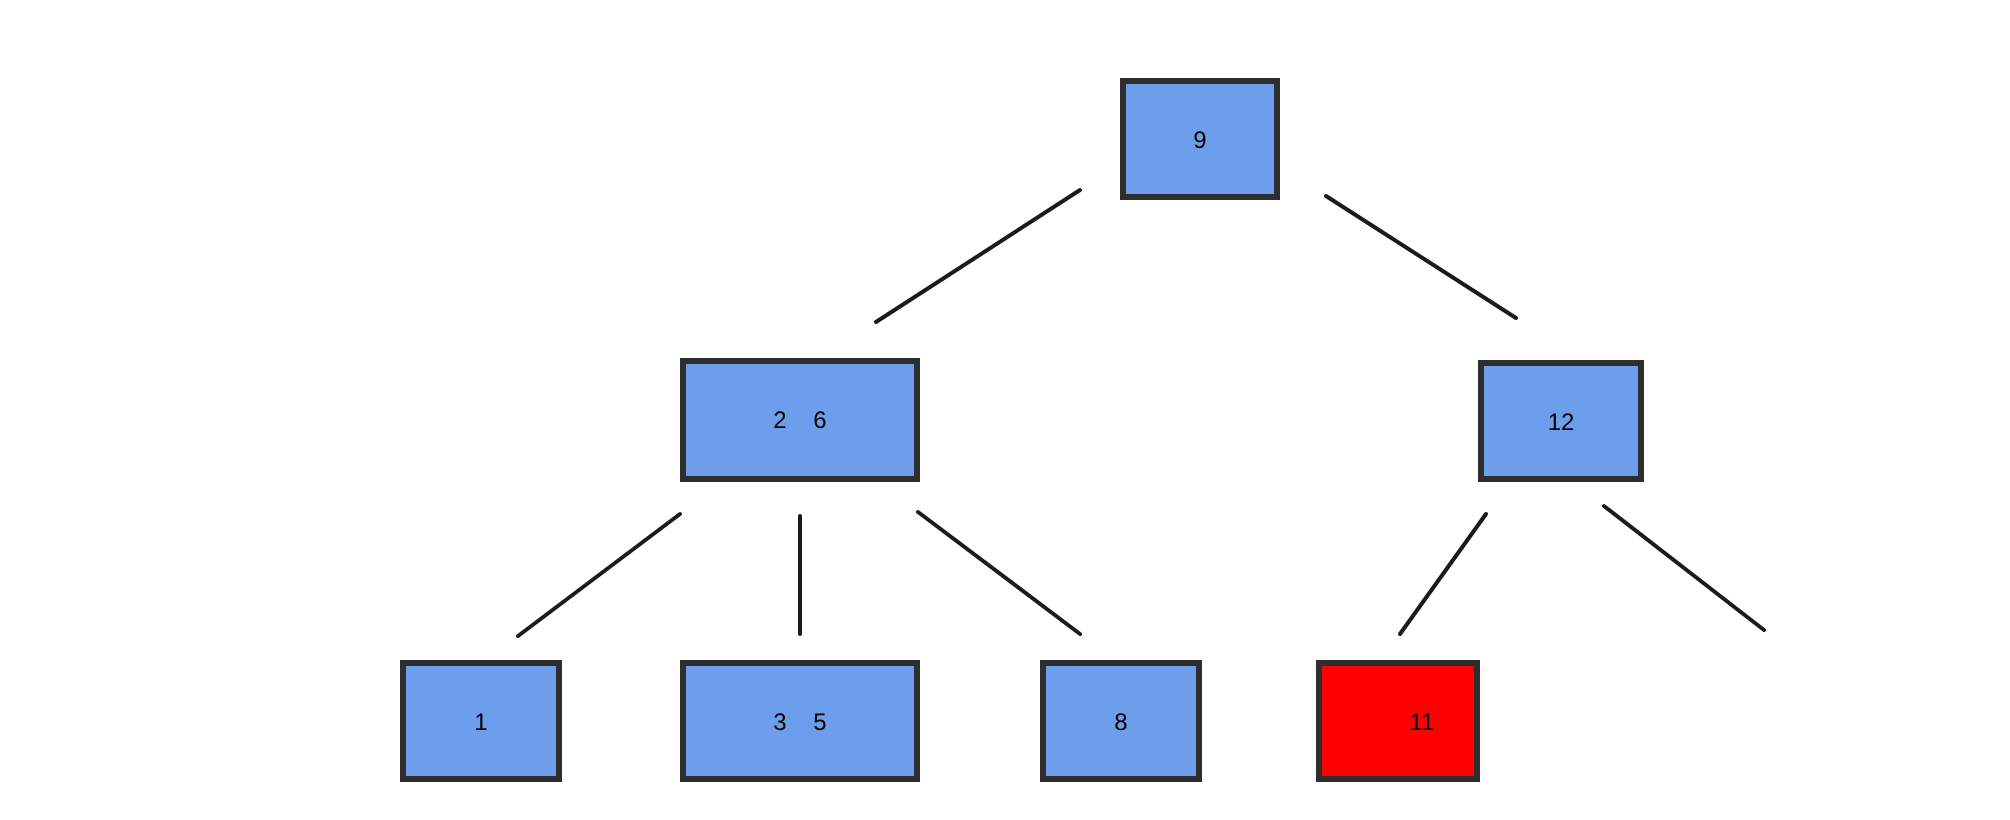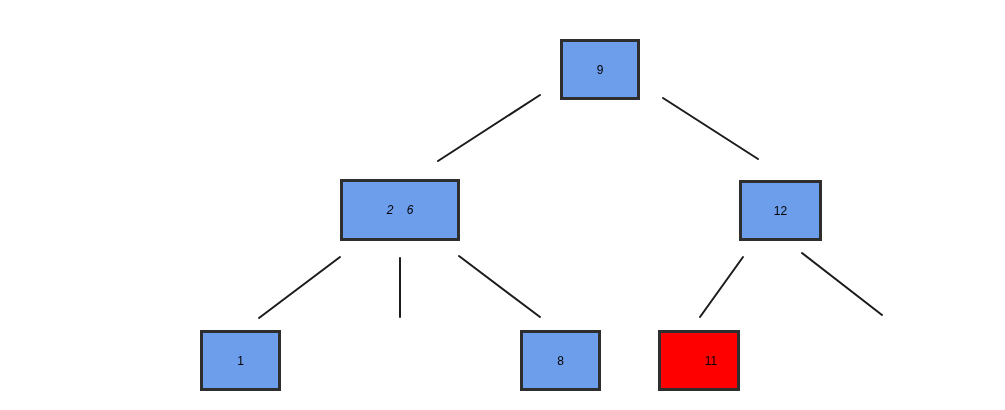--- a/index.html
+++ b/index.html
@@ -48,28 +48,31 @@
       <line x1="340" y1="257" x2="259" y2="318" stroke="#1b1b1b" stroke-width="2" stroke-linecap="round"></line>
       <line x1="400" y1="258" x2="400" y2="317" stroke="#1b1b1b" stroke-width="2" stroke-linecap="round"></line>
       <line x1="459" y1="256" x2="540" y2="317" stroke="#1b1b1b" stroke-width="2" stroke-linecap="round"></line>
       <line x1="743" y1="257" x2="700" y2="317" stroke="#1b1b1b" stroke-width="2" stroke-linecap="round"></line>
       <line x1="802" y1="253" x2="882" y2="315" stroke="#1b1b1b" stroke-width="2" stroke-linecap="round"></line>
     </svg>
 
 <div class="node" style="left: 560px; top: 39px; width: 80px; height: 61px;">
       <span class="node-label">9</span>
     </div>
-    <div class="node" style="left: 340px; top: 179px; width: 120px; height: 62px; font-style: italic;">
+    <div class="node" style="left: 340px; top: 179px; width: 120px; height: 62px;">
       <span class="node-label">2    6</span>
     </div>
     <div class="node" style="left: 739px; top: 180px; width: 83px; height: 61px; justify-content: center;">
       <span class="node-label">12</span>
     </div>
     <div class="node" style="left: 200px; top: 330px; width: 81px; height: 61px;">
       <span class="node-label">1</span>
+    </div>
+    <div class="node" style="left: 340px; top: 330px; width: 120px; height: 61px;">
+      <span class="node-label">3    5</span>
     </div>
     <div class="node" style="left: 520px; top: 330px; width: 81px; height: 61px;">
       <span class="node-label">8</span>
     </div>
     <div class="node highlight" style="left: 658px; top: 330px; width: 82px; height: 61px; padding-left: 24px;">
       <span class="node-label">11</span>
     </div>
   </div>
 
 </body></html>

